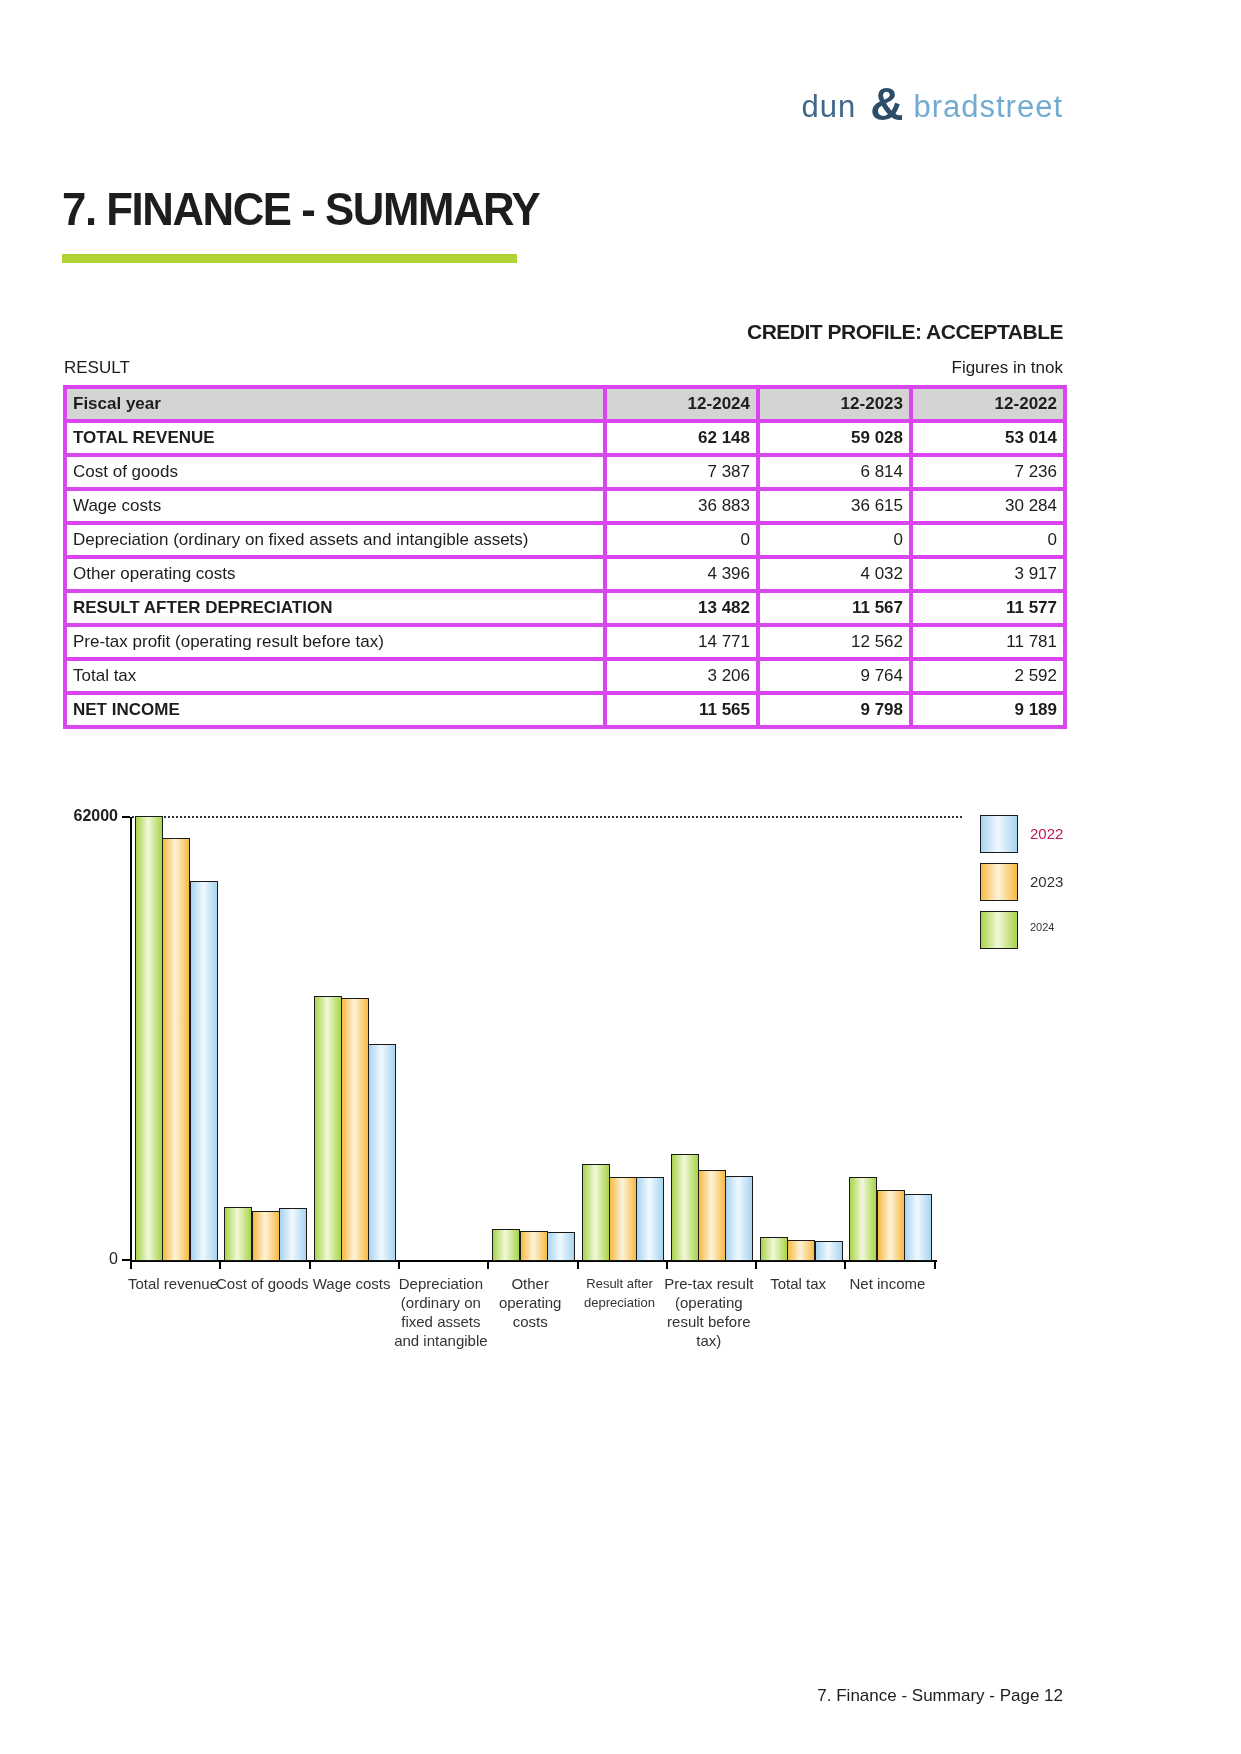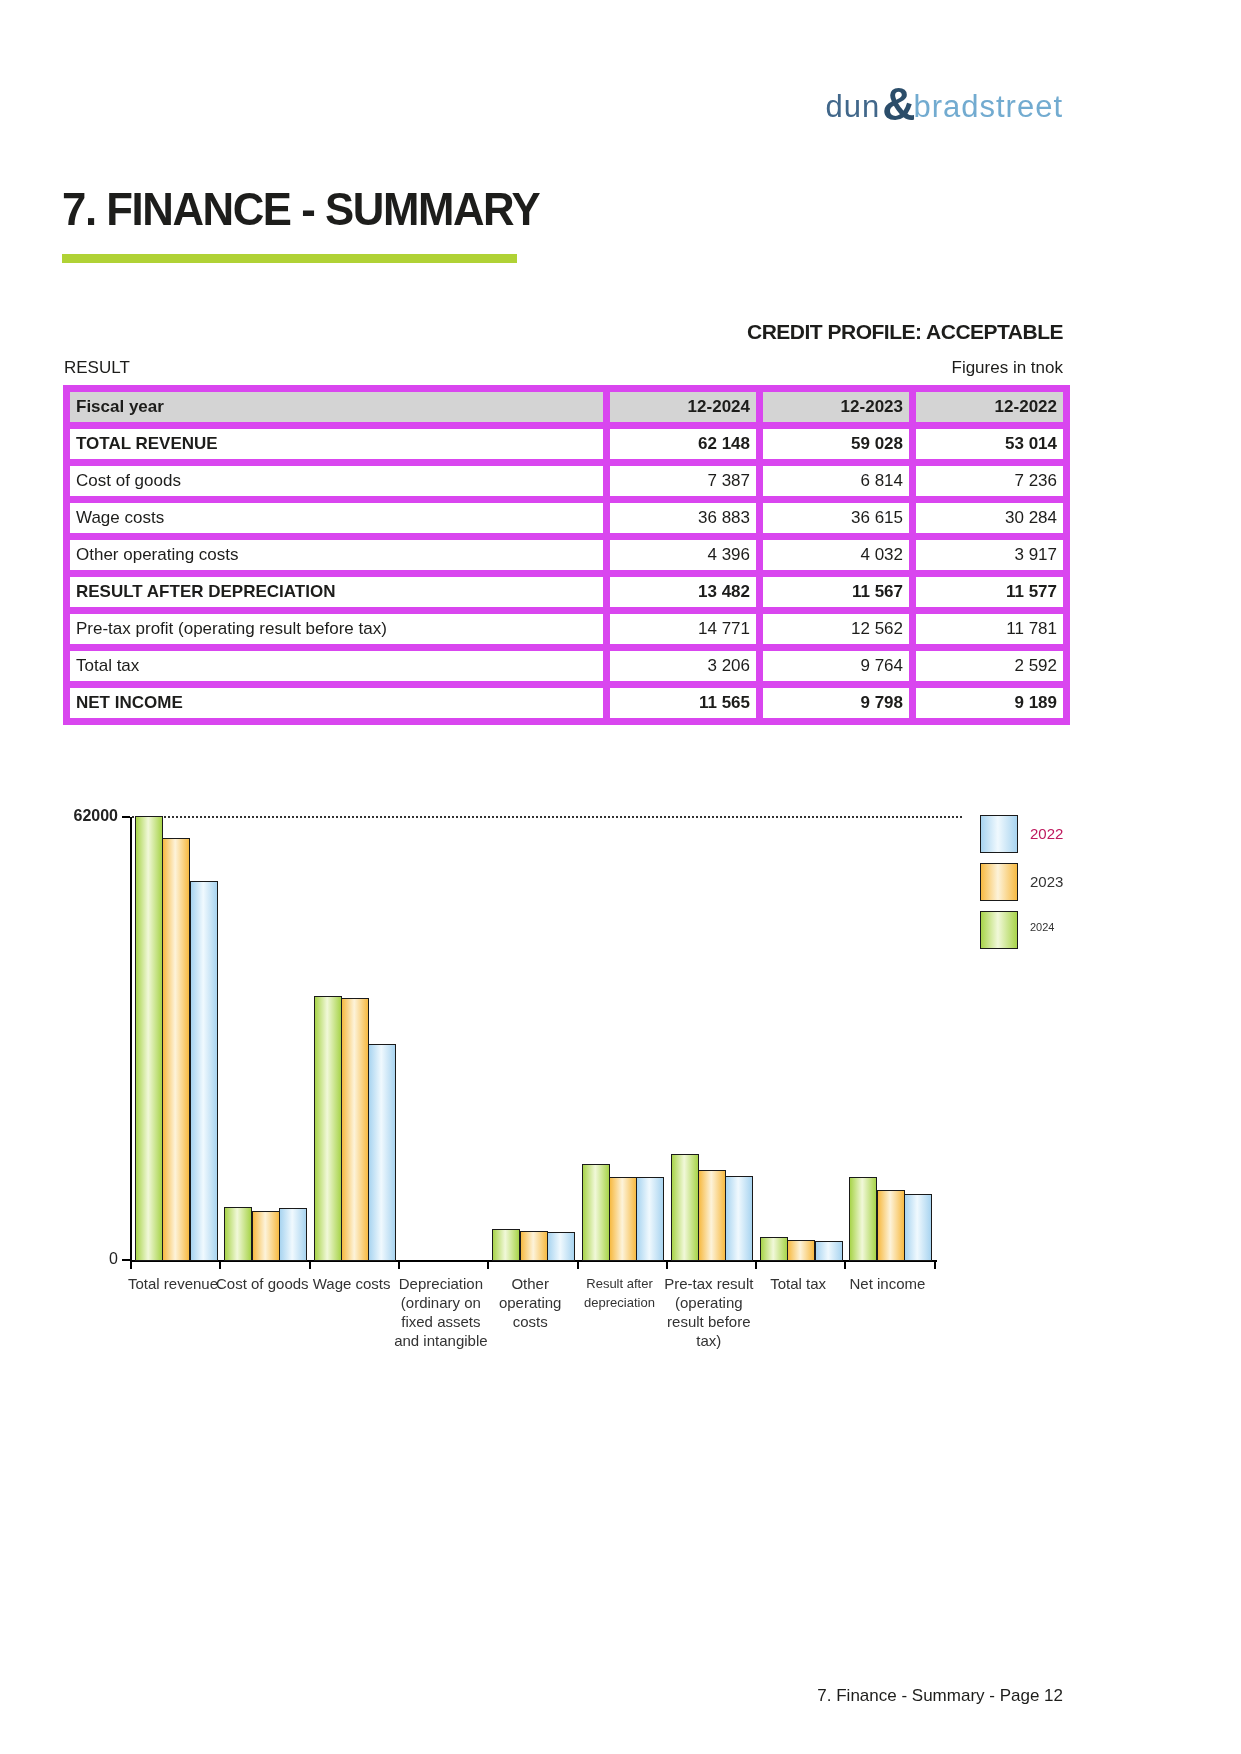--- a/index.html
+++ b/index.html
@@ -6,21 +6,21 @@
   .page{
     position:relative;
     width:1241px;height:1754px;
     margin:0 auto;
     background:#ffffff;
     font-family:"Liberation Sans",sans-serif;
     color:#1d1d1b;
     overflow:hidden;
   }
   
-  .logo{position:absolute;top:74px;right:178px;display:flex;align-items:baseline;}
+  .logo{position:absolute;top:74px;right:178px;display:flex;align-items:baseline;gap:12px;}
   .logo .dun{font-size:31px;color:#41678a;letter-spacing:1px;}
   .logo .amp{font-size:46px;font-weight:bold;color:#2b4d6a;margin:0 -2px 0 2px;position:relative;top:3px;}
   .logo .brad{font-size:31px;color:#72abd0;letter-spacing:1px;}
   
   .page-title{
     position:absolute;left:62px;top:182px;
     font-size:46px;font-weight:bold;letter-spacing:-1.5px;
     transform:scaleX(.95);transform-origin:left;
     white-space:nowrap;color:#1d1d1b;
   }
@@ -31,21 +31,21 @@
   }
   .result-label{position:absolute;left:64px;top:358px;font-size:17px;font-weight:normal;}
   .units-note{position:absolute;right:178px;top:358px;font-size:17px;}
   
   table.result{
     position:absolute;left:63px;top:385px;width:1000px;
     border-collapse:collapse;font-size:17px;
     border:2px solid #000;table-layout:fixed;
   }
   table.result th, table.result td{
-    border:7px solid #d946ef;
+    border:4px solid #d946ef;
     padding:3px 6px;height:24px;
     overflow:hidden;
   }
   table.result thead th{background:#d4d4d4;font-weight:bold;}
   table.result .lbl{text-align:left;}
   table.result .num{text-align:right;white-space:nowrap;}
   table.result tr.bold-row td{font-weight:bold;}
   
   #chart-layer{position:absolute;inset:0;}
   #chart-layer .cel{position:absolute;}
@@ -96,20 +96,26 @@
           <td class="lbl">Cost of goods</td>
           <td class="num">7 387</td>
           <td class="num">6 814</td>
           <td class="num">7 236</td>
         </tr>
         <tr>
           <td class="lbl">Wage costs</td>
           <td class="num">36 883</td>
           <td class="num">36 615</td>
           <td class="num">30 284</td>
+        </tr>
+        <tr>
+          <td class="lbl">Depreciation (ordinary on fixed assets and intangible assets)</td>
+          <td class="num">0</td>
+          <td class="num">0</td>
+          <td class="num">0</td>
         </tr>
         <tr>
           <td class="lbl">Other operating costs</td>
           <td class="num">4 396</td>
           <td class="num">4 032</td>
           <td class="num">3 917</td>
         </tr>
         <tr class="bold-row">
           <td class="lbl">RESULT AFTER DEPRECIATION</td>
           <td class="num">13 482</td>

